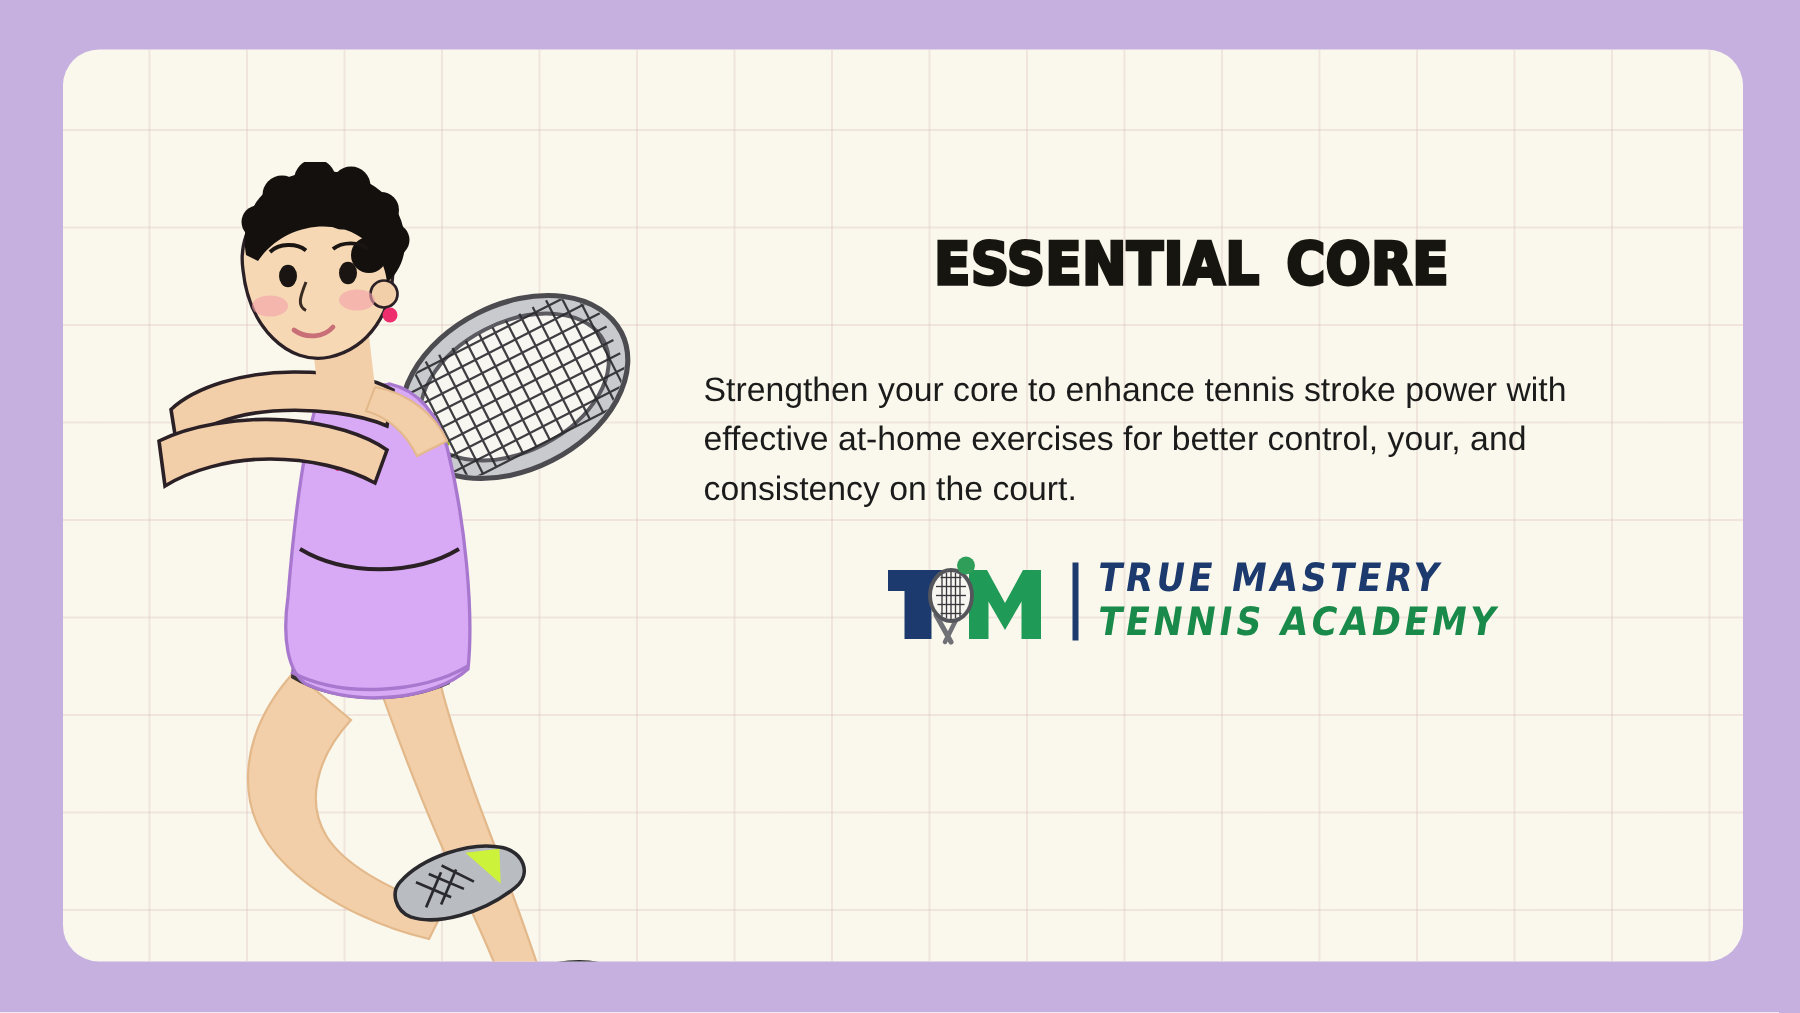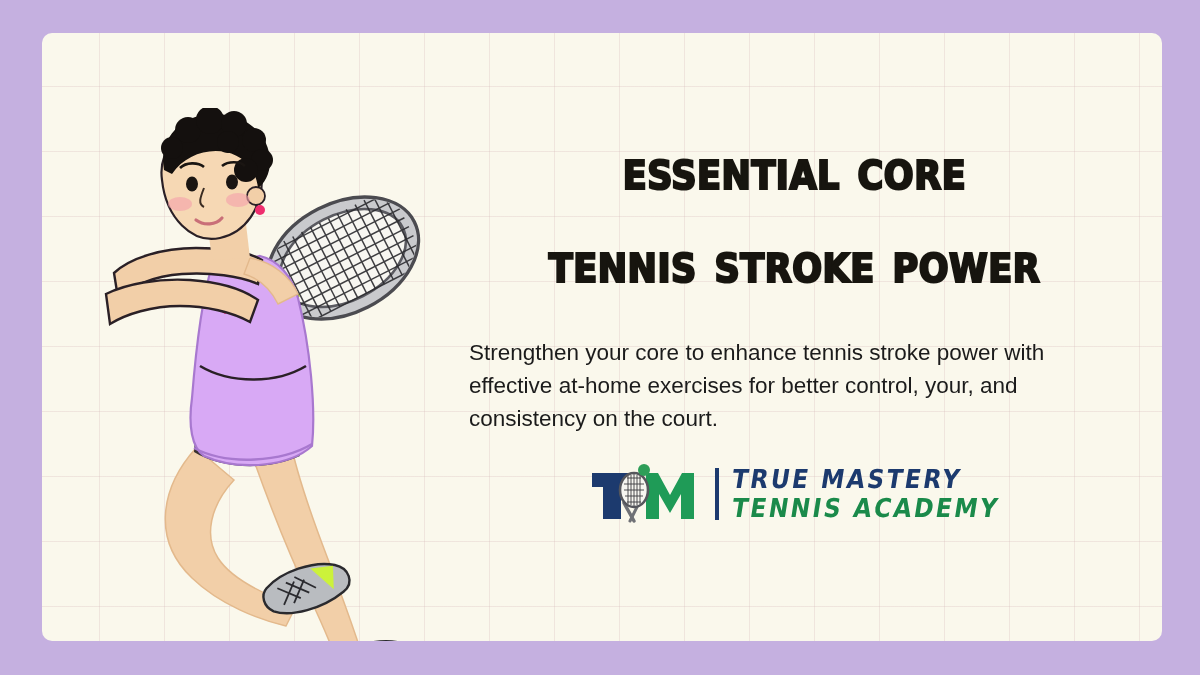--- a/index.html
+++ b/index.html
@@ -15,21 +15,21 @@
     width:1200px; height:675px;
     background:#c5b0e0;
   }
 
   
   #card {
     position:absolute;
     left:42px; top:33px;
     width:1120px; height:608px;
     background:#faf8ec;
-    border-radius:10px;
+    border-radius:24px;
     overflow:hidden;
   }
 
   
   #grid {
     position:absolute; inset:0;
     background-image:
       linear-gradient(to right, rgba(214,186,186,.30) 1px, transparent 1px),
       linear-gradient(to bottom, rgba(214,186,186,.30) 1px, transparent 1px);
     background-size:65px 65px;
@@ -267,21 +267,20 @@
             </g>
           </g>
         </g>
       </svg>
     </div>
 
     <div id="content">
 
       <h1 id="headline">
         <span class="ln">ESSENTIAL CORE</span>
-        <span class="ln">TENNIS STROKE POWER</span>
       </h1>
 
       <p id="subcopy">Strengthen your core to enhance tennis stroke power with effective at-home exercises for better control, your, and consistency on the court.</p>
 
       <div id="logo">
 
         <div id="monogram">
           <svg viewBox="0 0 112 62" xmlns="http://www.w3.org/2000/svg">
 
             <path d="M2 10 H40 V24 H31 V56 H13 V24 H2 Z" fill="#1c3a6e"></path>

